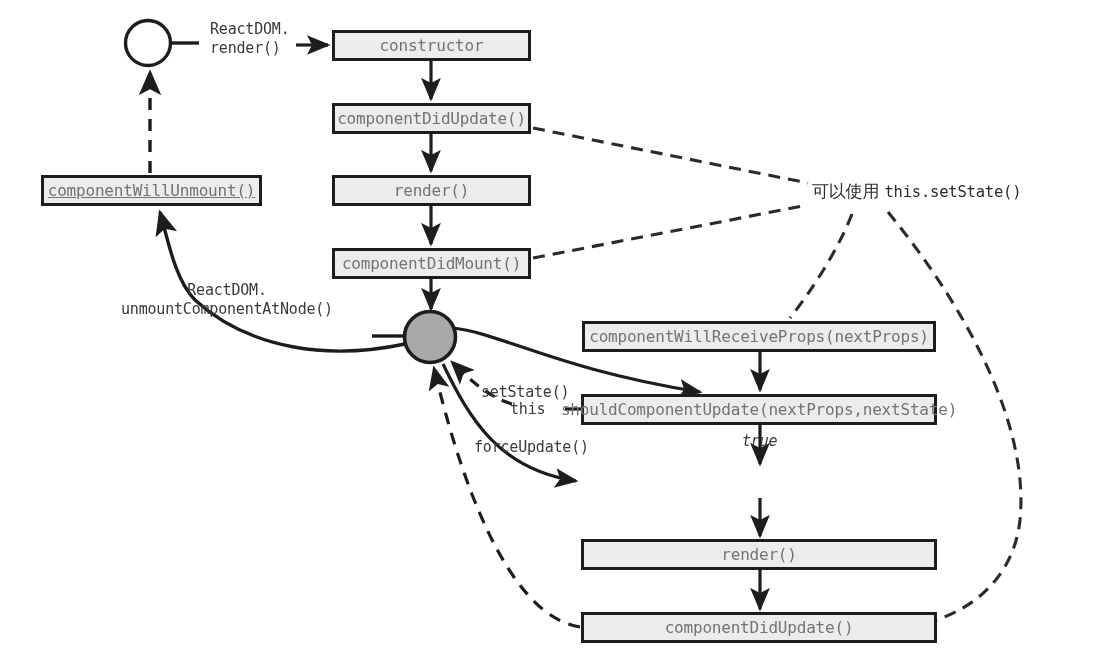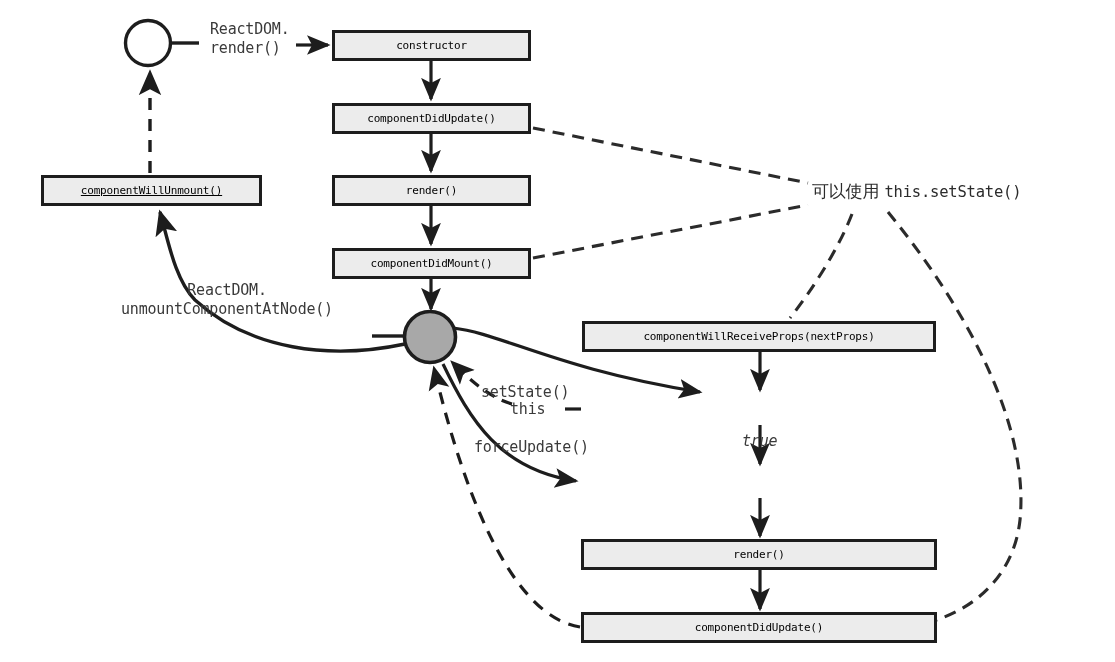--- a/index.html
+++ b/index.html
@@ -7,23 +7,23 @@
        font-family:"DejaVu Sans Mono","Liberation Mono",monospace;}
   #stage{position:relative;width:1115px;height:662px;background:#ffffff;}
   svg#wires{position:absolute;left:0;top:0;width:1115px;height:662px;}
 
   .node{
     position:absolute;
     box-sizing:border-box;
     background:#ececec;
     border:3px solid #1d1d1d;
     display:flex;align-items:center;justify-content:center;
-    color:#000000;
+    color:#737373;
     font-family:"DejaVu Sans Mono","Liberation Mono",monospace;
-    font-size:11px;
+    font-size:16px;
     letter-spacing:-0.2px;
     white-space:nowrap;
     line-height:1;
   }
   .lbl{
     position:absolute;
     color:#3a3a3a;
     font-family:"DejaVu Sans Mono","Liberation Mono",monospace;
     font-size:15px;
     line-height:1.25;
@@ -118,20 +118,23 @@
   </div>
 
   <div class="node" style="left:41px;top:175px;width:221px;height:31px;text-decoration:underline;">
     <span>componentWillUnmount()</span>
   </div>
 
   <div class="node" style="left:582px;top:321px;width:354px;height:31px;">
     <span>componentWillReceiveProps(nextProps)</span>
   </div>
 
+  <div class="node" style="left:581px;top:394px;width:356px;height:31px;">
+    <span>shouldComponentUpdate(nextProps,nextState)</span>
+  </div>
 
 
   <div class="node" style="left:581px;top:539px;width:356px;height:31px;">
     <span>render()</span>
   </div>
 
   <div class="node" style="left:581px;top:612px;width:356px;height:31px;">
     <span>componentDidUpdate()</span>
   </div>
 

